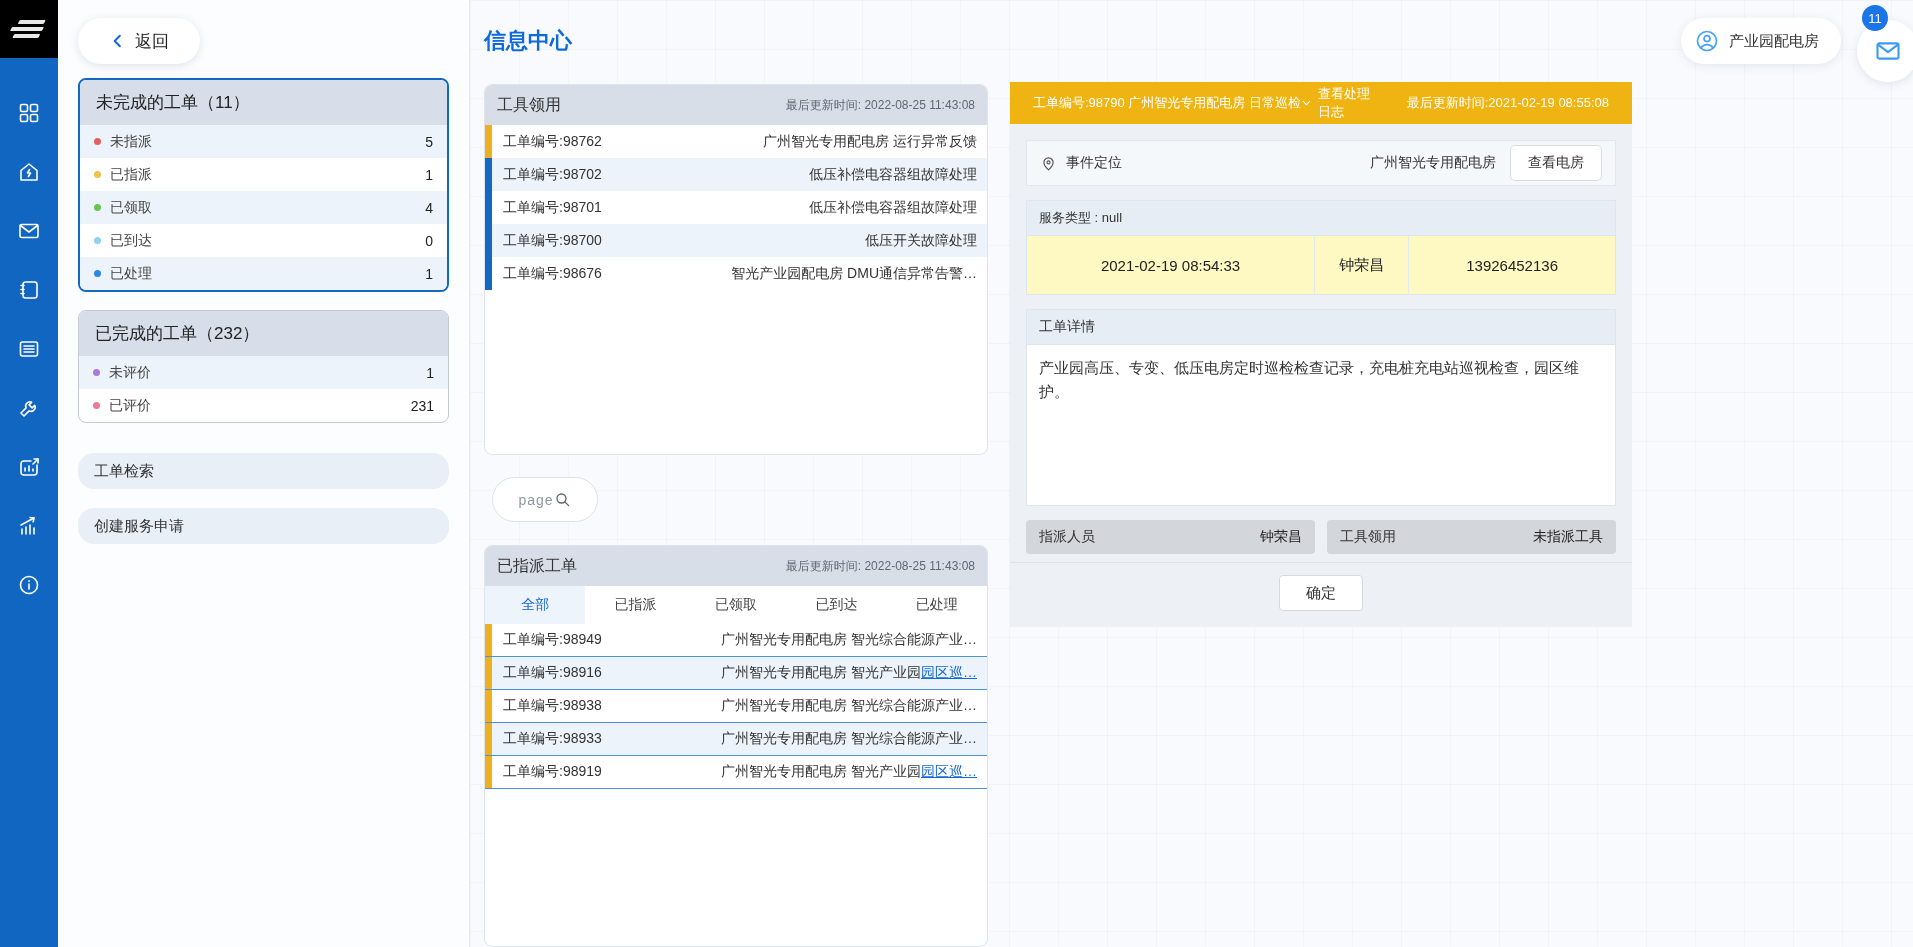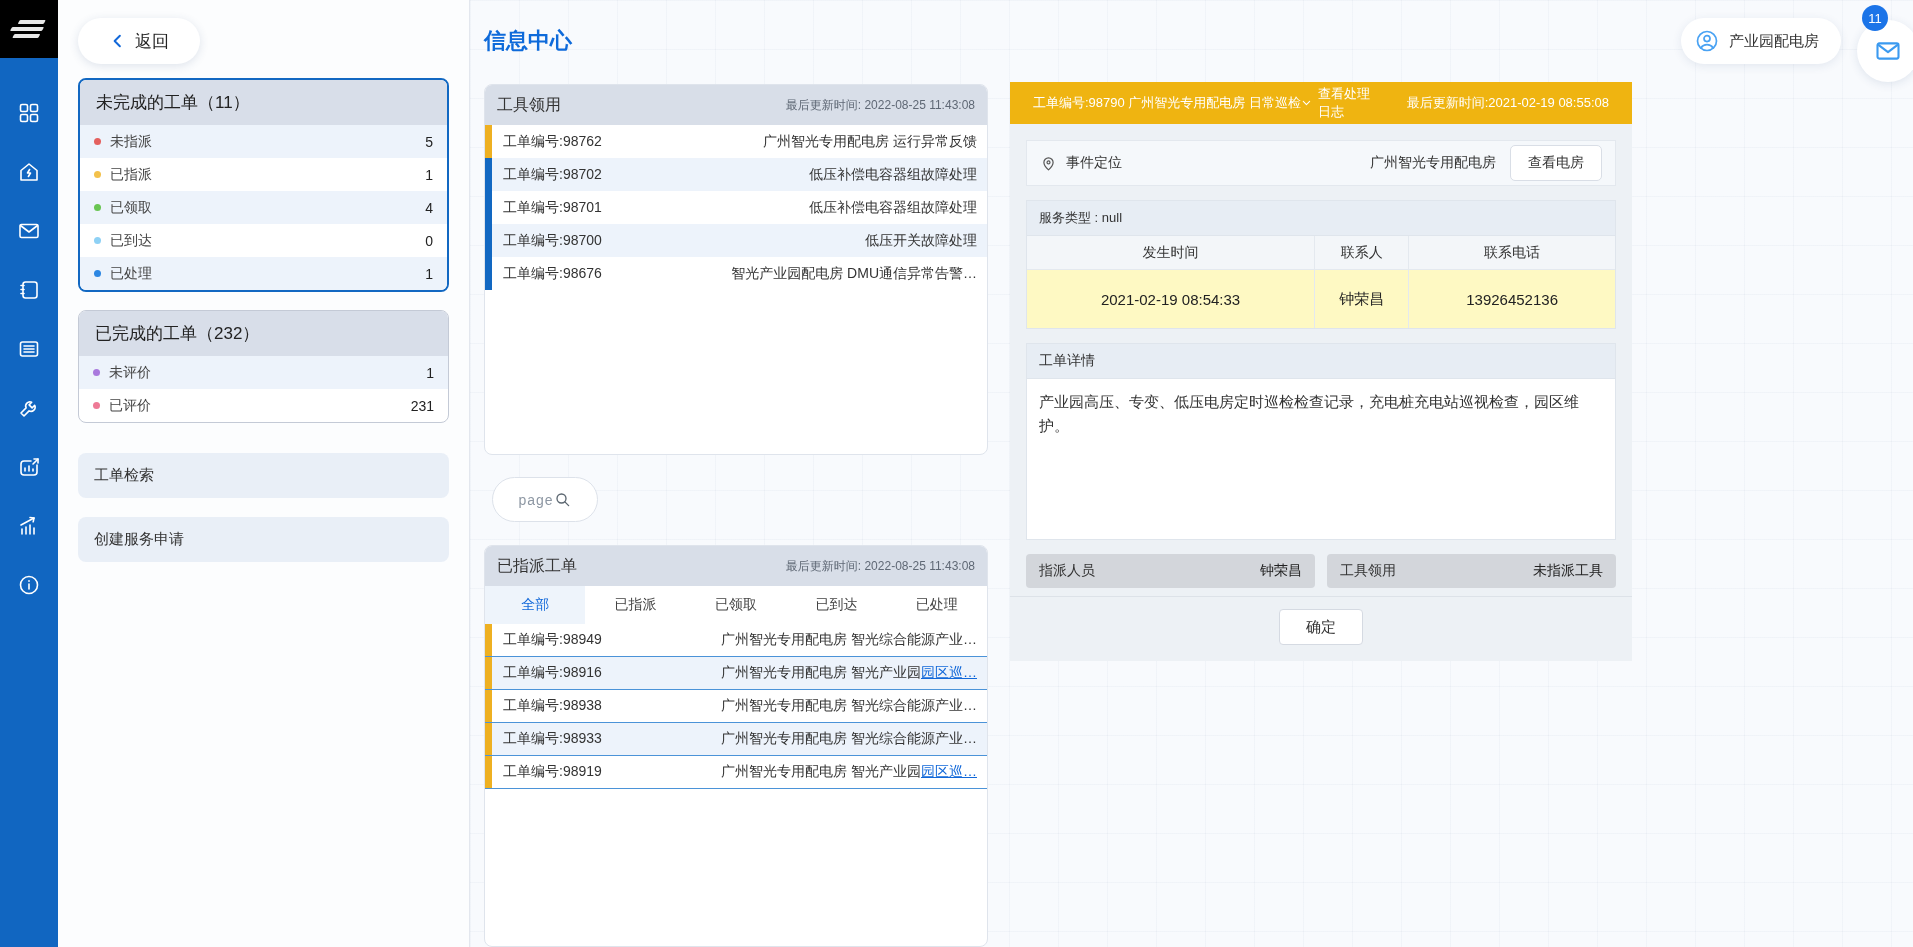--- a/index.html
+++ b/index.html
@@ -30,21 +30,21 @@
 
   .wo-card { border-radius:8px; overflow:hidden; margin-top:14px; background:#fff; }
   .wo-card.unfinished { border:2px solid #1268c2; }
   .wo-card.finished { border:1px solid #c4cad6; margin-top:18px; }
   .wo-card-header { background:#d8dee9; padding:11px 16px; font-size:17px; color:#222; }
   .wo-item { height:33px; display:flex; align-items:center; padding:0 14px; font-size:14px; color:#444; }
   .wo-item:nth-child(even) { background:#edf3fb; }
   .dot { width:7px; height:7px; border-radius:50%; margin-right:9px; flex:0 0 7px; }
   .wo-count { margin-left:auto; color:#222; }
 
-  .panel-link { margin-top:19px; height:45px; background:#e9eff7; border-radius:8px; display:flex; align-items:center; padding:0 16px; font-size:15px; color:#333; cursor:pointer; }
+  .panel-link { margin-top:19px; height:36px; background:#e9eff7; border-radius:16px; display:flex; align-items:center; padding:0 16px; font-size:15px; color:#333; cursor:pointer; }
   .panel-link.first { margin-top:30px; }
 
   
   .main { position:relative; flex:1; height:100%;
     background-color:#f8fafd;
     background-image:linear-gradient(rgba(110,135,170,.05) 1px,transparent 1px),
                      linear-gradient(90deg,rgba(110,135,170,.05) 1px,transparent 1px);
     background-size:49px 49px; }
 
   .page-title { position:absolute; left:14px; top:26px; font-size:22px; font-weight:bold; color:#0e6ada; }
@@ -354,25 +354,20 @@
               <circle cx="12" cy="10.5" r="2.1"></circle>
             </svg>
           <span class="loc-label">事件定位</span>
           <span class="loc-value">广州智光专用配电房</span>
           <button class="loc-btn">查看电房</button>
         </div>
 
         <div class="svc-table">
           <div class="svc-type">服务类型 : null</div>
           <div class="tbl">
-            <div class="tbl-r tbl-head">
-              <div class="tbl-c c1">发生时间</div>
-              <div class="tbl-c c2">联系人</div>
-              <div class="tbl-c c3">联系电话</div>
-            </div>
             <div class="tbl-r tbl-data">
               <div class="tbl-c c1">2021-02-19 08:54:33</div>
               <div class="tbl-c c2">钟荣昌</div>
               <div class="tbl-c c3">13926452136</div>
             </div>
           </div>
         </div>
 
         <div class="wo-detail">
           <div class="wo-detail-h">工单详情</div>

